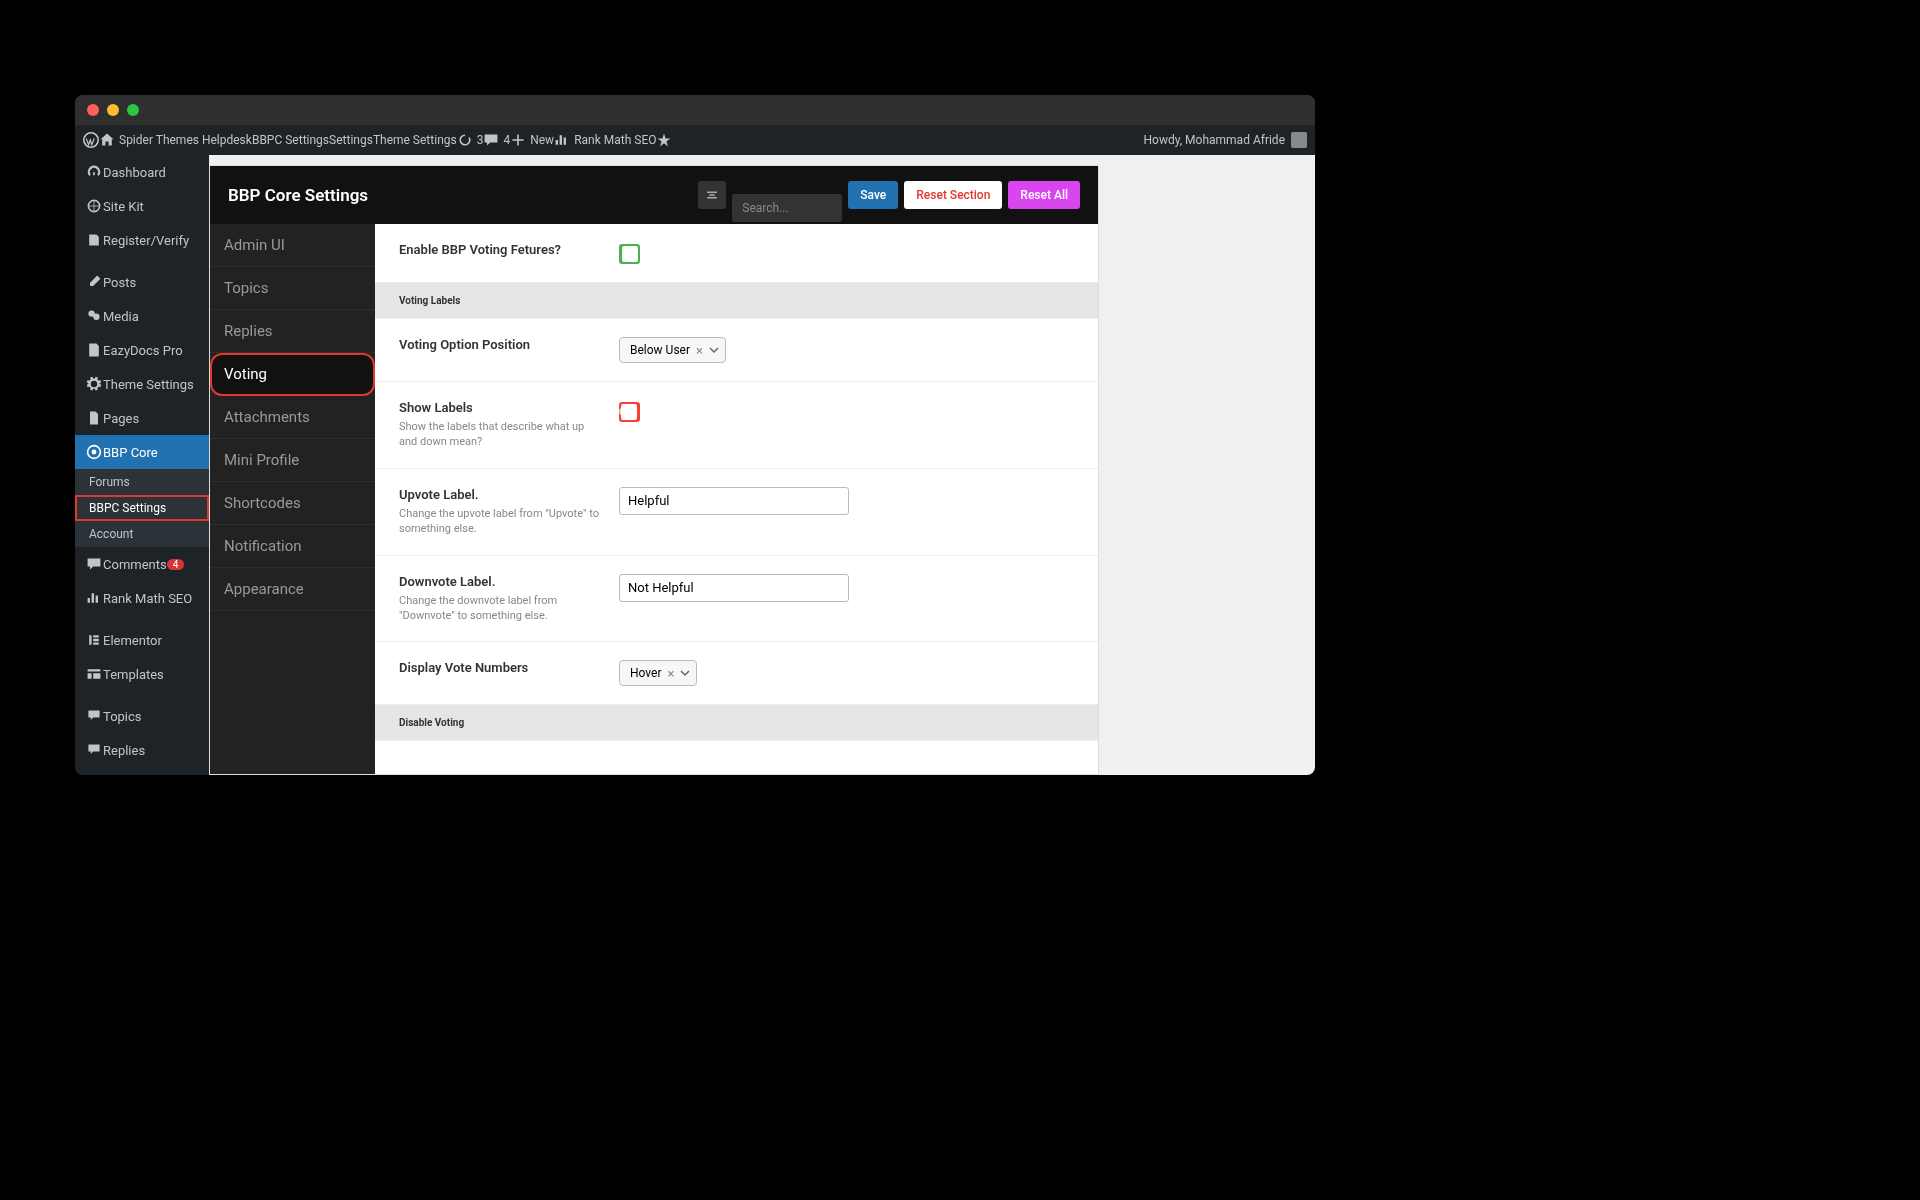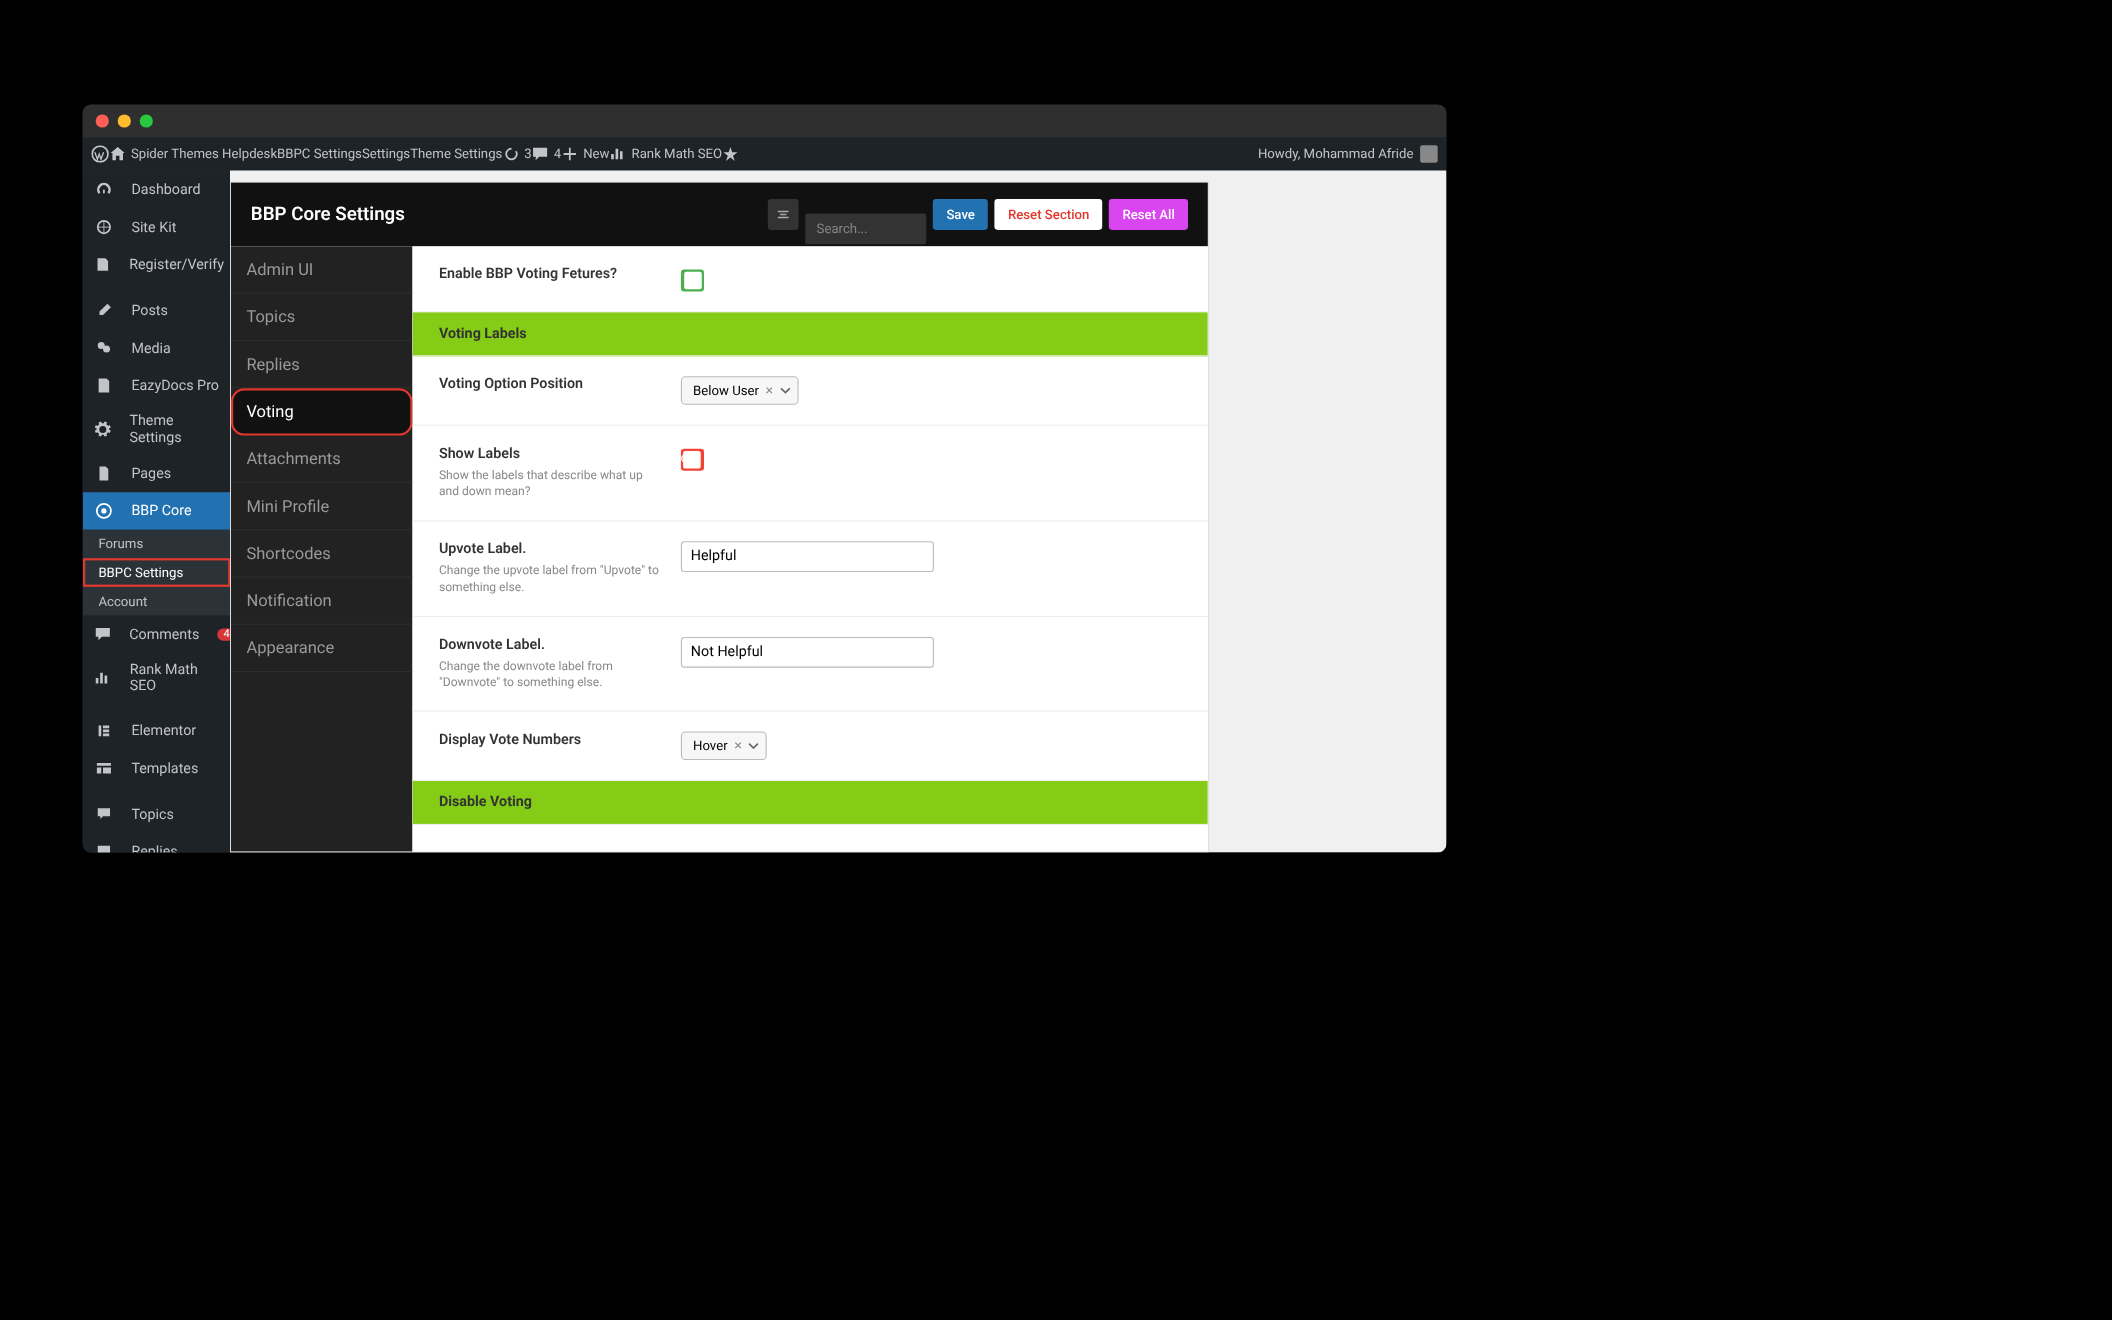--- a/index.html
+++ b/index.html
@@ -14,21 +14,21 @@
 .adminbar { height: 30px; background: #1d2327; display: flex; align-items: center; color: #c3c4c7; font-size: 12px; padding: 0 8px; justify-content: space-between; }
 .adminbar-left { display: flex; align-items: center; }
 .adminbar-left .ab-item { display: flex; align-items: center; gap: 4px; cursor: pointer; }
 .adminbar-right { display: flex; align-items: center; gap: 6px; }
 .ab-icon { width: 16px; height: 16px; display: inline-flex; align-items: center; justify-content: center; fill: #c3c4c7; }
 .ab-avatar { width: 16px; height: 16px; background: #888; border-radius: 2px; }
 
 .body { display: flex; height: calc(100% - 60px); }
 
 .leftnav { width: 134px; background: #1d2327; color: #c3c4c7; font-size: 13px; overflow-y: auto; flex-shrink: 0; }
-.ln-item { display: flex; align-items: center; gap: 16px; padding: 8px 10px; cursor: pointer; position: relative; }
+.ln-item { display: flex; align-items: center; gap: 0; padding: 8px 10px; cursor: pointer; position: relative; }
 .ln-item.active { background: #2271b1; color: #fff; }
 .ln-item.active::after { content: ""; position: absolute; right: -8px; top: 50%; transform: translateY(-50%); border: 8px solid transparent; border-left-color: #2271b1; }
 .ln-sub { background: #2c3338; }
 .ln-sub .ln-subitem { padding: 6px 10px 6px 14px; font-size: 12px; color: #c3c4c7; cursor: pointer; }
 .ln-sub .ln-subitem.highlight { outline: 2px solid #e0382c; outline-offset: -2px; color: #fff; }
 .ln-icon { width: 18px; height: 18px; display: inline-flex; align-items: center; justify-content: center; }
 .ln-icon svg { width: 16px; height: 16px; fill: currentColor; }
 .badge { background: #d63638; color: #fff; border-radius: 9px; padding: 0 6px; font-size: 10px; min-width: 16px; text-align: center; }
 
 .content { flex: 1; background: #f0f0f1; overflow: hidden; display:flex; flex-direction:column; }
@@ -49,21 +49,21 @@
 .tabs { width: 165px; background: #222; flex-shrink: 0; }
 .tab { padding: 12px 14px; color: #999; font-size: 15px; cursor: pointer; border-bottom: 1px solid #2e2e2e; }
 .tab.active { background: #111; color: #fff; outline: 2px solid #e0382c; outline-offset: -2px; border-radius: 12px; }
 
 .panel { flex: 1; background: #fff; overflow-y: auto; }
 .field-row { display: flex; padding: 18px 24px; border-bottom: 1px solid #eee; align-items: flex-start; gap: 20px; }
 .field-label { width: 200px; flex-shrink: 0; }
 .field-label .fl-title { font-size: 13px; font-weight: 600; color: #333; }
 .field-label .fl-desc { font-size: 11px; color: #888; margin-top: 4px; line-height: 1.4; }
 .field-control { flex: 1; }
-.section-head { background: #84cc16; padding: 12px 24px; font-size: 13px; font-weight: 700; color: #333; border-bottom: 1px solid #eee; }
+.section-head { background: #e5e5e5; padding: 12px 24px; font-size: 10px; font-weight: 700; color: #333; border-bottom: 1px solid #eee; }
 
 
 .toggle { width: 21px; height: 20px; border-radius: 3px; position: relative; cursor: pointer; display:inline-flex; align-items:center; font-size:9px; color:#fff; font-weight:600; }
 .toggle.on { background: #4caf50; padding-left: 5px; }
 .toggle.off { background: #f44336; justify-content: flex-end; padding-right: 5px; }
 .toggle .knob { width: 16px; height: 16px; background: #fff; border-radius: 2px; position: absolute; top: 2px; }
 .toggle.on .knob { right: 2px; }
 .toggle.off .knob { left: 2px; }
 
 

